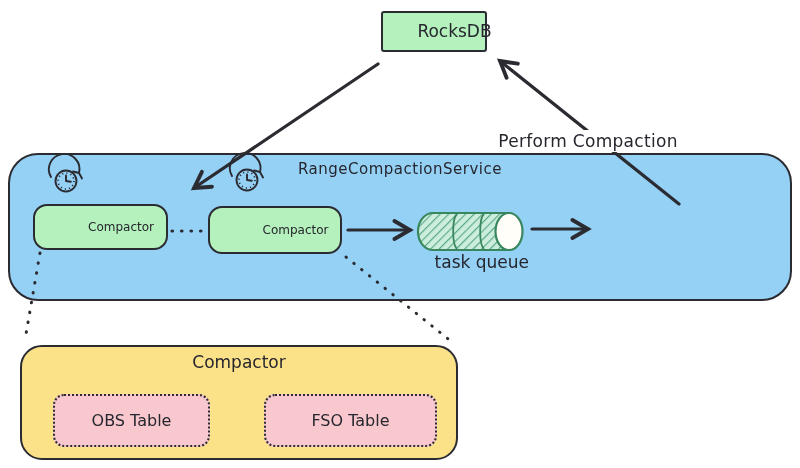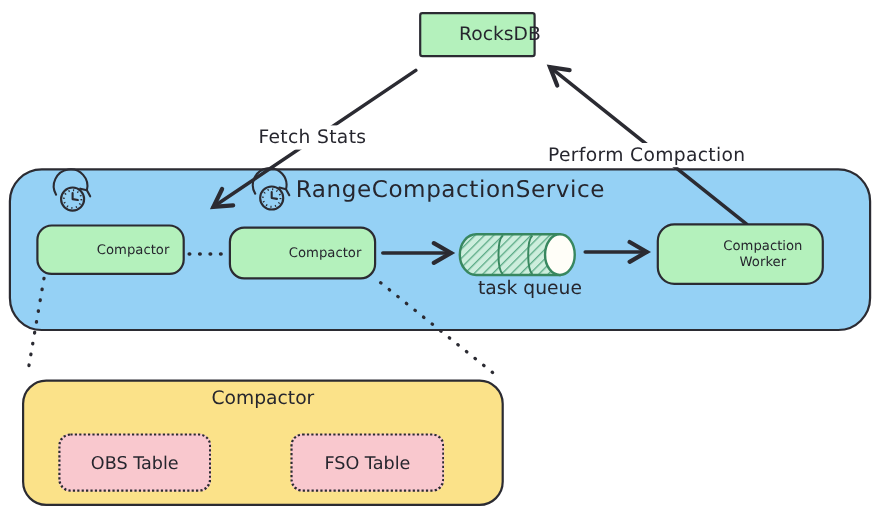--- a/index.html
+++ b/index.html
@@ -15,21 +15,21 @@
   }
   .green  { background:#b4f1bc;padding-left:41px; }
   .svg-layer { position:absolute; left:0; top:0; pointer-events:none; }
   .service-box {
     position:absolute; left:8px; top:153px; width:784px; height:148px;
     background:#95d1f5; border:2.8px solid #2b2b32; border-radius:30px;
     box-sizing:border-box;
   }
   .service-title {
     position:absolute; left:250px; top:160px; width:300px;
-    text-align:right; font-size:21px; letter-spacing:0.5px;
+    text-align:center; font-size:15px; letter-spacing:0.5px;
   }
   .rocksdb {
     left:381px; top:11px; width:106px; height:41px; border-radius:3px;
     font-size:17px;
   }
   .compactor1 { left:33px;  top:204px; width:135px; height:46px; border-radius:14px; }
   .compactor2 { left:208px; top:206px; width:134px; height:48px; border-radius:14px; }
   .worker     { left:597px; top:203px; width:152px; height:56px; border-radius:16px; }
   .worker .wrap { width:112px; }
   .edge-label {
@@ -50,22 +50,22 @@
   .group-title {
     position:absolute; left:20px; top:352px; width:438px;
     text-align:center; font-size:17px;
   }
   .pink-node {
     position:absolute; box-sizing:border-box; background:#f9c8ce;
     border:2.5px dotted #2b2b32; border-radius:11px;
     display:flex; align-items:center; justify-content:center;
     font-size:16px;
   }
-  .obs { left:53px;  top:394px; width:139px; height:53px; }
-  .fso { left:264px; top:394px; width:140px; height:53px; }
+  .obs { left:53px;  top:394px; width:157px; height:53px; }
+  .fso { left:264px; top:394px; width:173px; height:53px; }
 </style>
 </head>
 <body>
 
 <div class="canvas">
 
   <div class="service-box"></div>
 
   <svg class="svg-layer" width="800" height="468" viewBox="0 0 800 468">
     <defs>
@@ -112,33 +112,29 @@
       <use href="#clock-def"></use>
     </g>
   </svg>
 
   <div class="service-title">RangeCompactionService</div>
 
   <div class="node green rocksdb">
     <span>RocksDB</span>
   </div>
 
-  <div class="edge-label fetch-label">Fetch Stats</div>
   <div class="edge-label perform-label">Perform Compaction</div>
 
   <div class="node green compactor1">
     <span>Compactor</span>
   </div>
   <div class="node green compactor2">
     <span>Compactor</span>
   </div>
 
-  <div class="node green worker">
-    <span class="wrap">Compaction Worker</span>
-  </div>
 
   <div class="tq-label">task queue</div>
 
   <div class="group-box"></div>
   <div class="group-title">Compactor</div>
 
   <div class="pink-node obs">
     <span>OBS Table</span>
   </div>
   <div class="pink-node fso">

